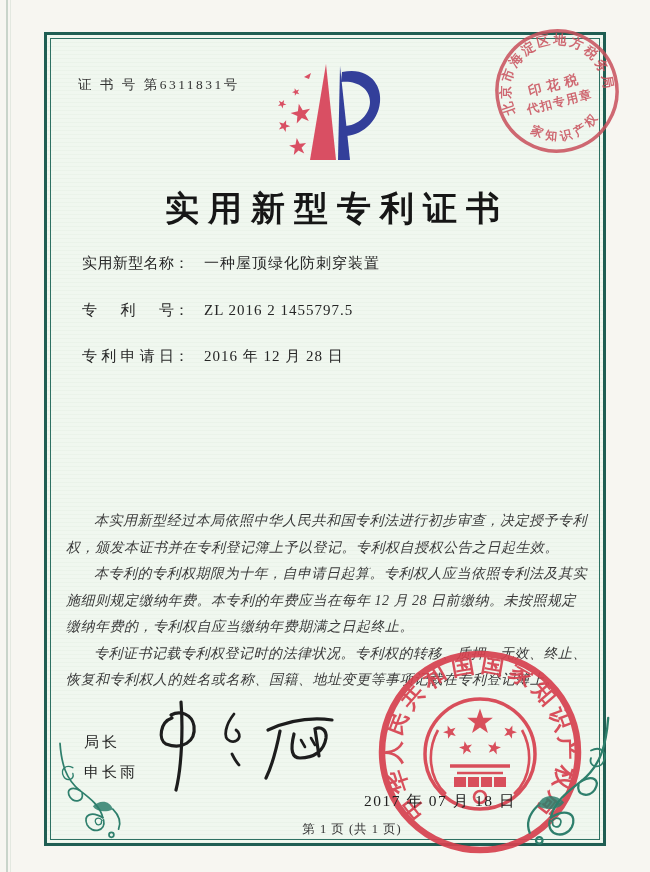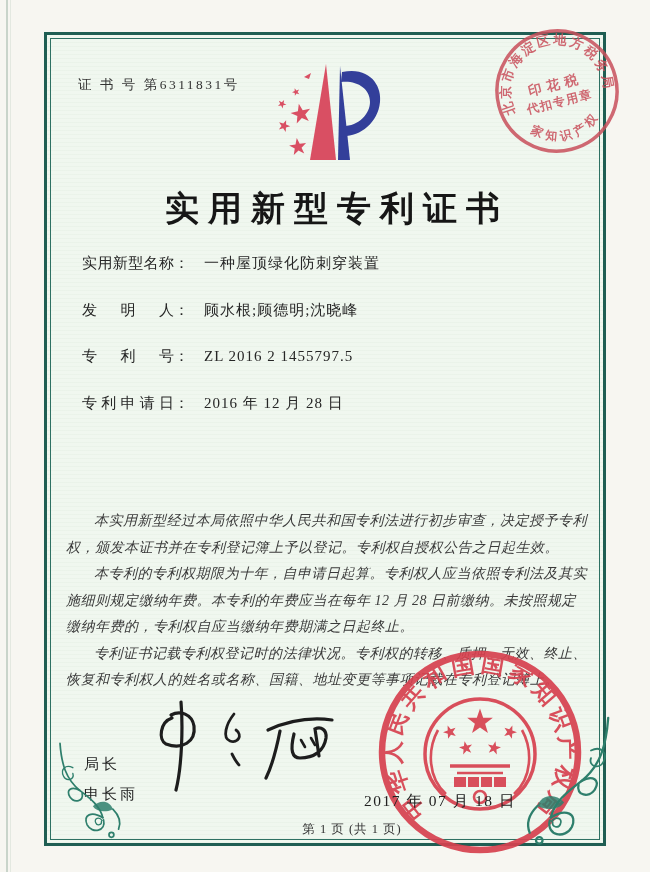--- a/index.html
+++ b/index.html
@@ -33,21 +33,21 @@
   .fields{left:82px;top:252px;width:520px;font-size:15px;color:#262626;}
   .field-row{margin-bottom:24.5px;line-height:22px;white-space:nowrap;}
   .flabel{display:inline-block;width:92px;text-align:justify;text-align-last:justify;}
   .fvalue{margin-left:15px;letter-spacing:1px;}
   .body-text{
     left:66px;top:508px;width:524px;font-size:14px;line-height:26.5px;
     color:#3a3a3a;font-style:italic;letter-spacing:0.5px;
   }
   .body-text p{margin:0;text-indent:2em;}
   .signer{left:84px;top:727px;font-size:15px;letter-spacing:3px;color:#1f1f1f;
-    font-family:"Liberation Sans","DejaVu Sans",sans-serif;line-height:30px;margin-top:22px;}
+    font-family:"Liberation Sans","DejaVu Sans",sans-serif;line-height:30px;}
   .signature-svg{left:150px;top:696px;}
   .seal-svg{left:374px;top:646px;opacity:.92;}
   .tax-stamp-svg{left:492px;top:26px;opacity:.85;transform:rotate(-14deg);}
   .issue-date{left:364px;top:791px;font-size:15.5px;letter-spacing:1.5px;color:#222;z-index:5;}
   .page-footer{left:44px;top:821px;width:616px;text-align:center;font-size:12.5px;
     letter-spacing:1px;color:#333;}
   .flourish{color:#2e7f6c;}
   svg text{font-family:"Liberation Serif","DejaVu Serif",serif;}
 </style>
 </head>
@@ -94,23 +94,20 @@
   </text>
   <text x="0" y="-2" text-anchor="middle" font-size="13.5" letter-spacing="5" fill="#c9505c" font-weight="bold">印花税</text>
   <text x="0" y="15" text-anchor="middle" font-size="12" letter-spacing="1.5" fill="#c9505c" font-weight="bold">代扣专用章</text>
 </svg>
 
 <h1 class="abs title">实用新型专利证书</h1>
 
 <div class="abs fields">
   <div class="field-row">
     <span class="flabel">实用新型名称</span><span>：</span><span class="fvalue">一种屋顶绿化防刺穿装置</span>
-  </div>
-  <div class="field-row">
-    <span class="flabel">发明人</span><span>：</span><span class="fvalue">顾水根;顾德明;沈晓峰</span>
   </div>
   <div class="field-row">
     <span class="flabel">专利号</span><span>：</span><span class="fvalue">ZL 2016 2 1455797.5</span>
   </div>
   <div class="field-row">
     <span class="flabel">专利申请日</span><span>：</span><span class="fvalue">2016 年 12 月 28 日</span>
   </div>
 </div>
 
 <div class="abs body-text">

